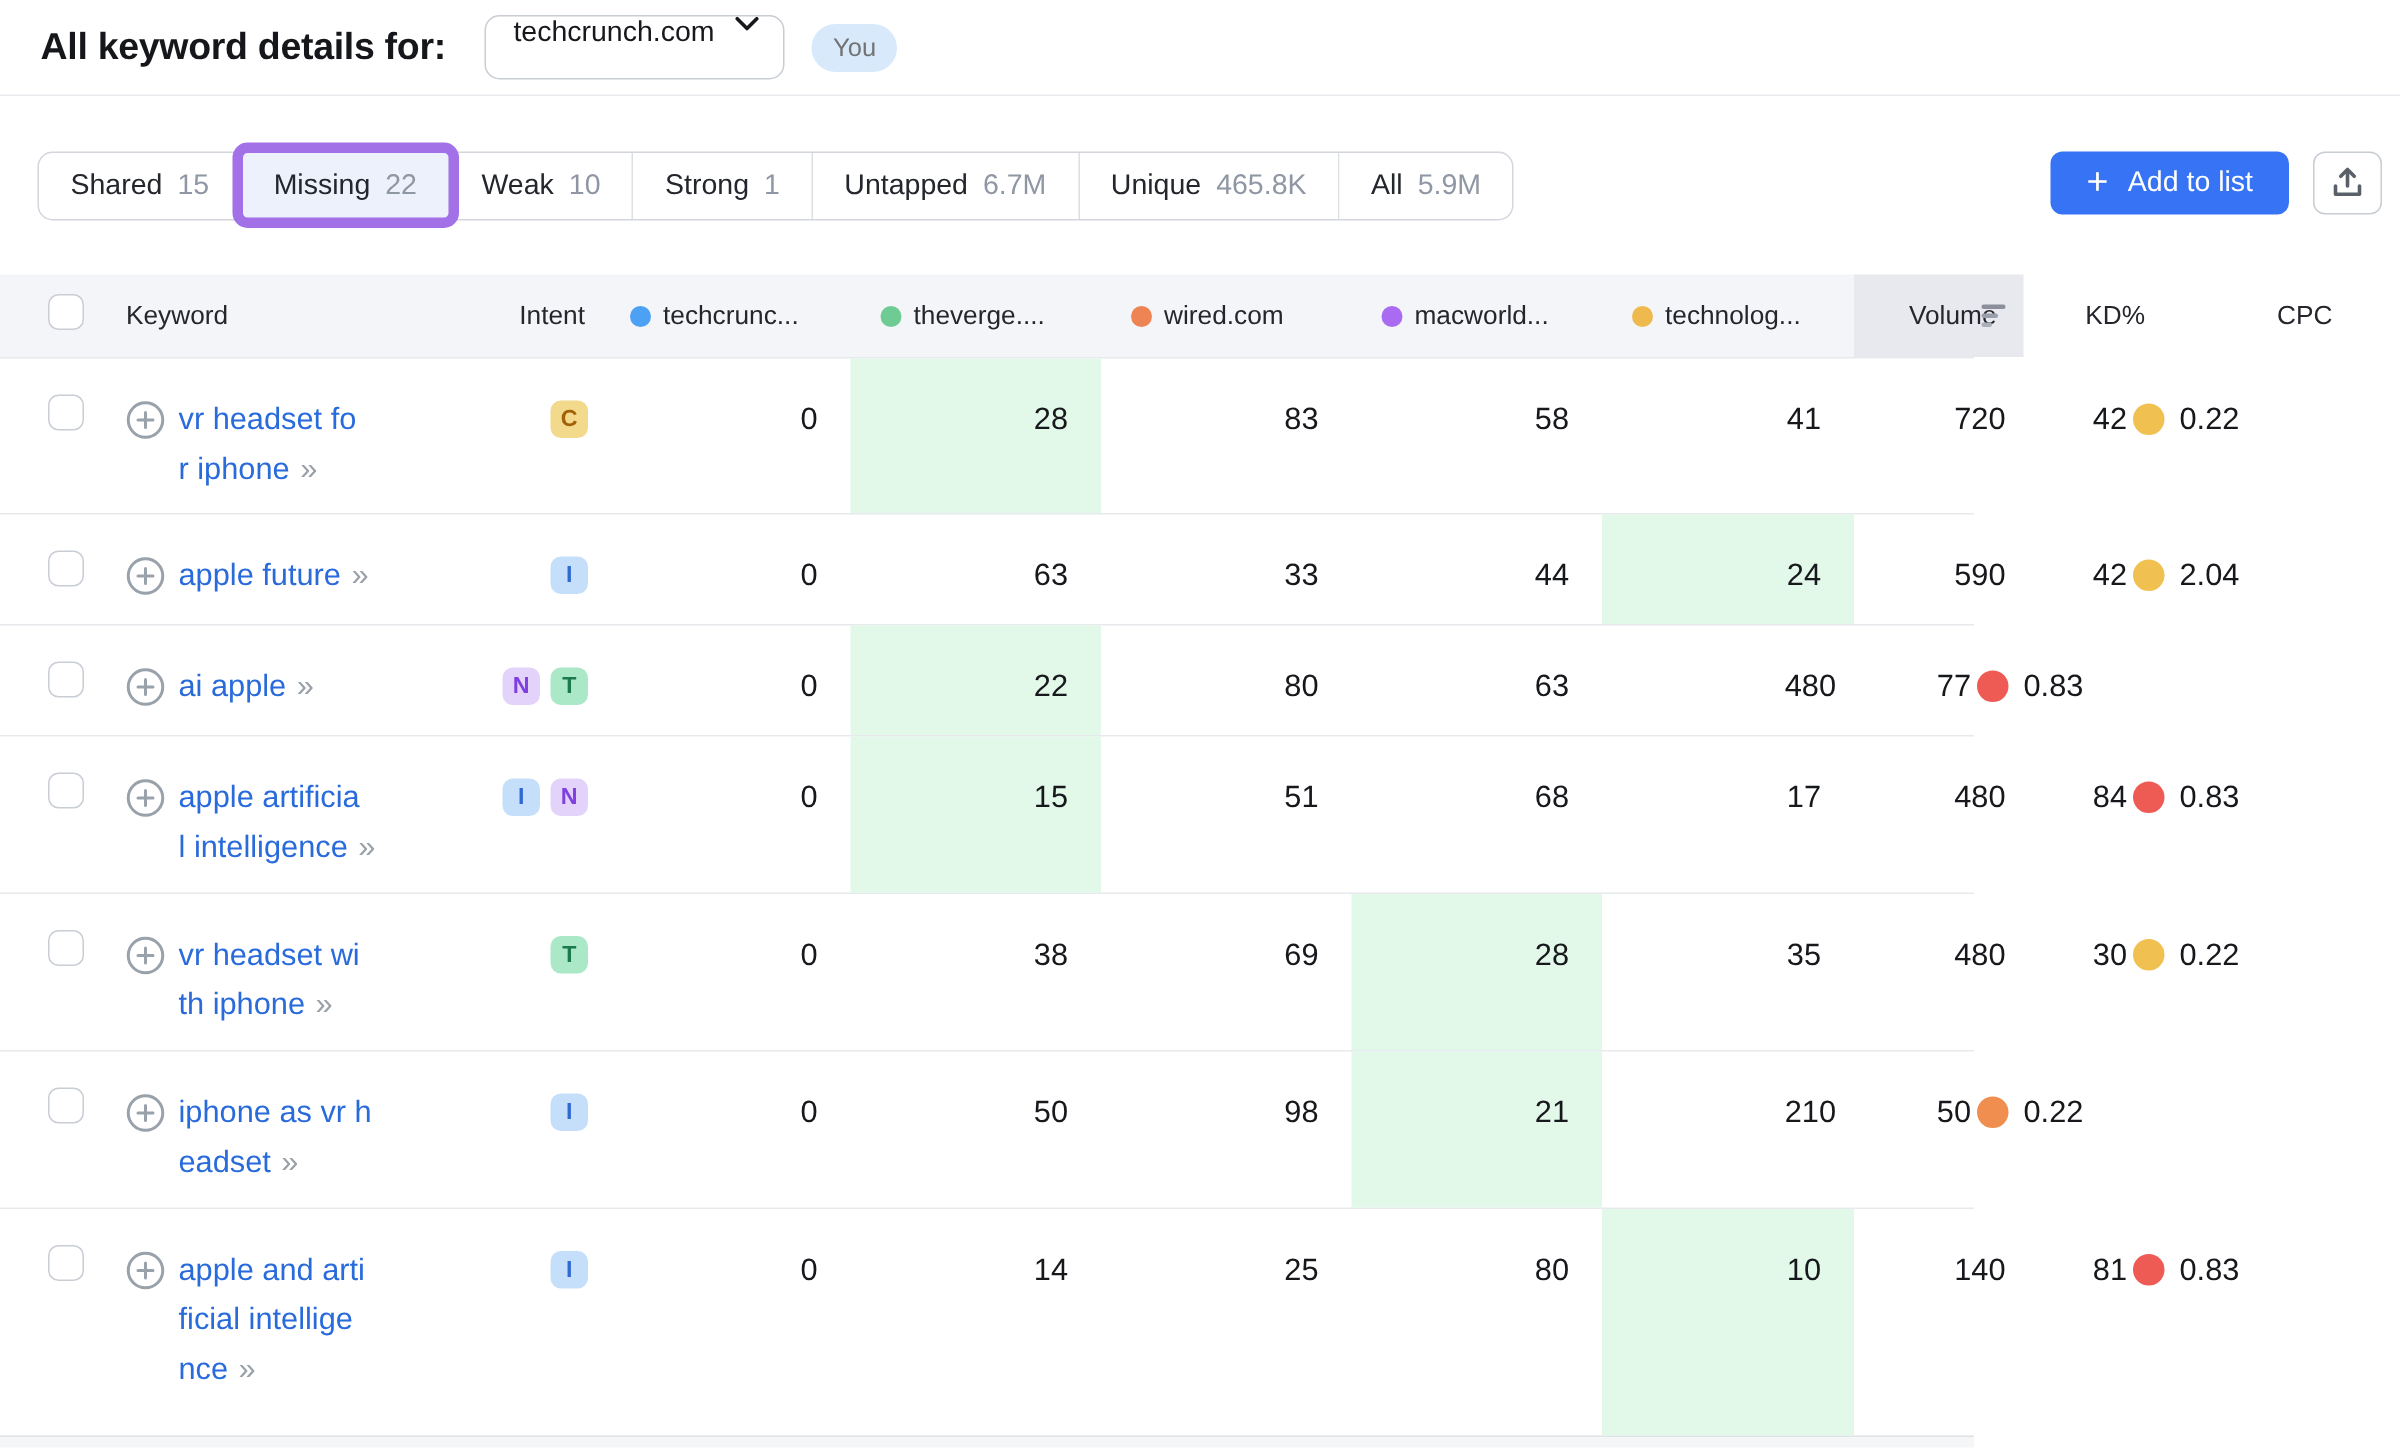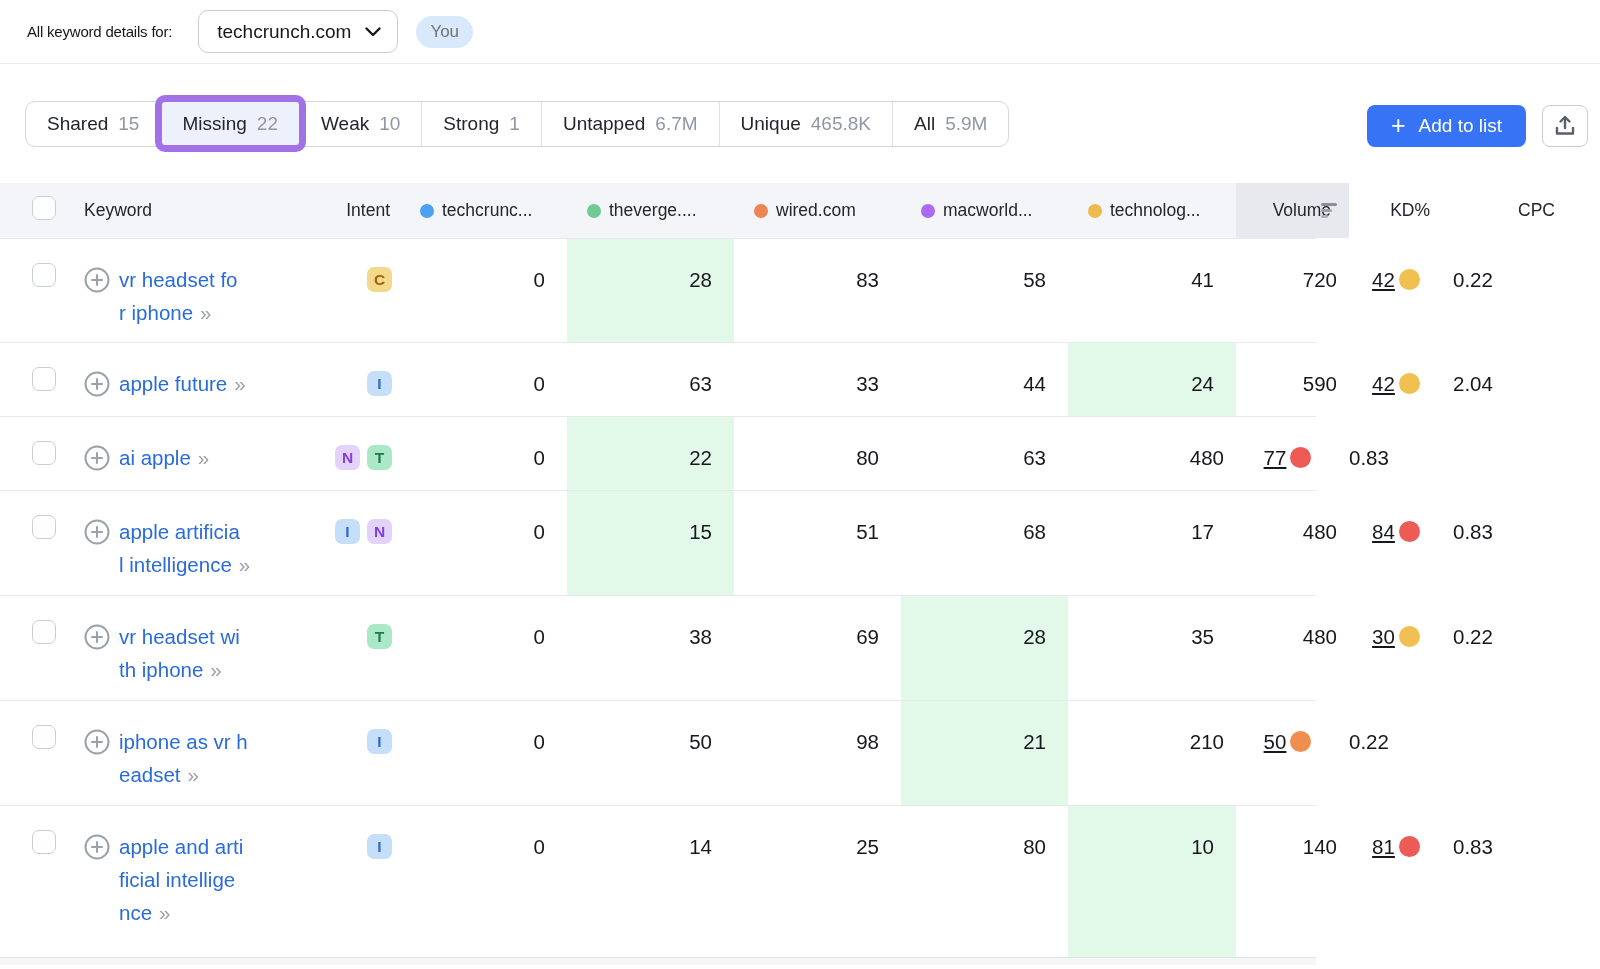--- a/index.html
+++ b/index.html
@@ -2,30 +2,30 @@
 <html><head>
 <meta charset="utf-8">
 <style>
   * { margin:0; padding:0; box-sizing:border-box; }
   html,body { width:1600px; height:969px; overflow:hidden; background:#fff;
               font-family:"Liberation Sans", sans-serif; color:#17181c; }
 
   
   .topbar { height:64px; display:flex; align-items:center; padding-left:27px;
             border-bottom:1px solid #e8eaee; }
-  .page-title { font-size:15px; font-weight:normal; color:#15171b; letter-spacing:-.2px; }
+  .page-title { font-size:25px; font-weight:bold; color:#15171b; letter-spacing:-.2px; }
   .domain-select { margin-left:26px; height:43px; border:1px solid #c8ccd3; border-radius:10px;
-                   display:flex; align-items:center; gap:14px; padding:0 16px 0 18px;
+                   display:flex; gap:14px; padding:0 16px 0 18px;
                    font-size:19px; color:#17181c; background:#fff; cursor:pointer; }
   .you-pill { margin-left:18px; background:#d9e9fc; color:#737373; font-size:17px;
               padding:6px 14px; border-radius:17px; }
 
   
   .toolbar { margin-top:37px; padding:0 12px 0 25px; display:flex;
-             justify-content:space-between; align-items:flex-end; height:46px; }
+             justify-content:space-between; align-items:flex-start; height:46px; }
   .tabs { display:flex; border:1px solid #d3d6dd; border-radius:10px; height:46px; background:#fff; }
   .tab { display:flex; align-items:center; gap:10px; padding:0 21px; font-size:19px;
          border-left:1px solid #dcdfe4; cursor:pointer; position:relative; white-space:nowrap; }
   .tab:first-child { border-left:none; border-radius:10px 0 0 10px; }
   .tab:last-child  { border-radius:0 10px 10px 0; }
   .tab .lbl { color:#23262c; }
   .tab .cnt { color:#9097a4; }
   .tab.selected { background:#edf1fb; }
   .tab.annotated::after { content:""; position:absolute; left:-6px; right:-7px; top:-7px; bottom:-6px;
                           border:7px solid #a271e8; border-radius:10px; pointer-events:none; z-index:3; }
@@ -69,21 +69,21 @@
   .cell-intent { display:flex; justify-content:flex-end; gap:7px; padding-right:8px; align-items:flex-start; }
   .ibadge { width:25px; height:25px; border-radius:7px; font-size:15.5px; font-weight:bold;
             display:flex; align-items:center; justify-content:center; margin-top:4px; }
   .ibadge-C { background:#f3d98b; color:#a16207; }
   .ibadge-I { background:#c5dffa; color:#2e6ad1; }
   .ibadge-N { background:#e3d2fa; color:#8040e0; }
   .ibadge-T { background:#abe8c7; color:#1d7a4e; }
   .num { text-align:right; padding-right:22px; color:#17181c; }
   .best { background:#e2f8e9; }
   .cell-vol { text-align:right; padding-right:12px; }
-  .cell-kd { display:flex; justify-content:center; gap:4px; padding-right:10px; align-items:flex-start;text-decoration:underline; }
+  .cell-kd { display:flex; justify-content:flex-end; gap:4px; padding-right:10px; align-items:flex-start; }
   .kd-dot { width:21px; height:21px; border-radius:50%; margin-top:6px; flex:none; }
   .kd-yellow { background:#f0c050; } .kd-orange { background:#ef8e4e; } .kd-red { background:#ee5a54; }
   .cell-cpc { text-align:left; padding-right:45px; }
   .bottom-strip { border-top:1px solid #dfe2e6; background:#f5f6f8; height:8px; }
 
   
   .h1 { min-height:104px; } .h2 { min-height:74px; } .h3 { min-height:105px; } .h4 { min-height:152px; }
 </style>
 </head>
 <body>

